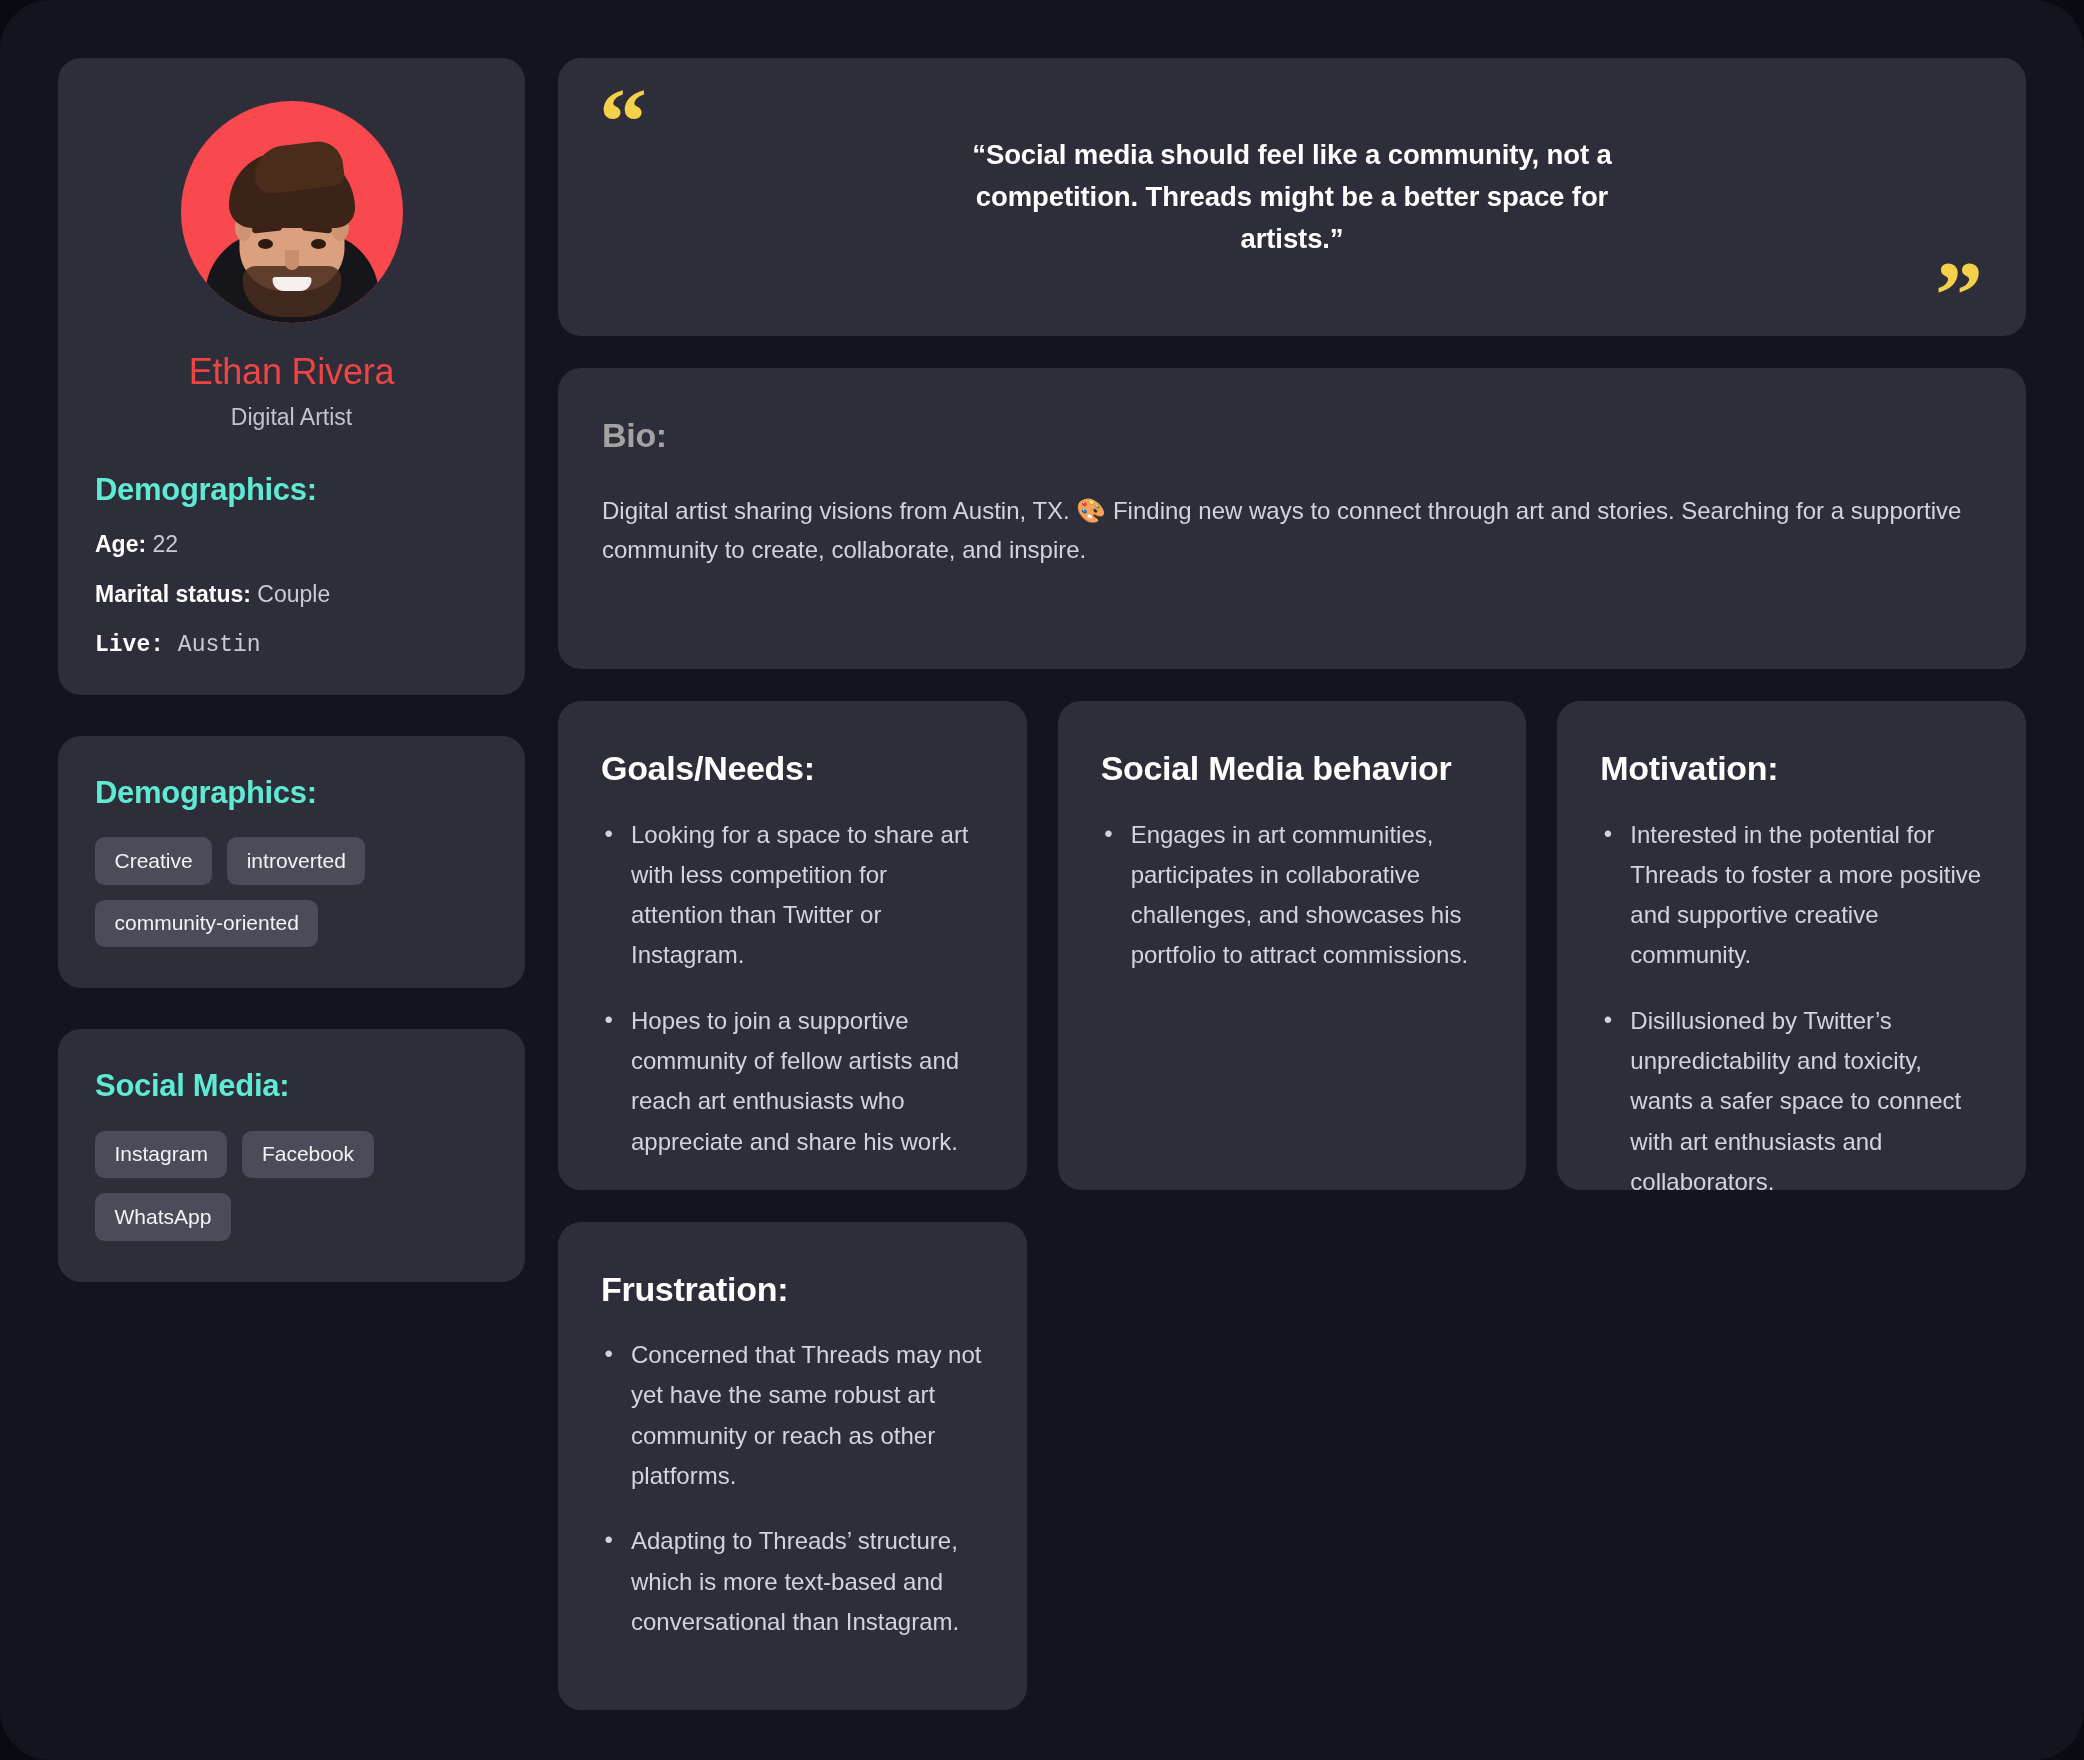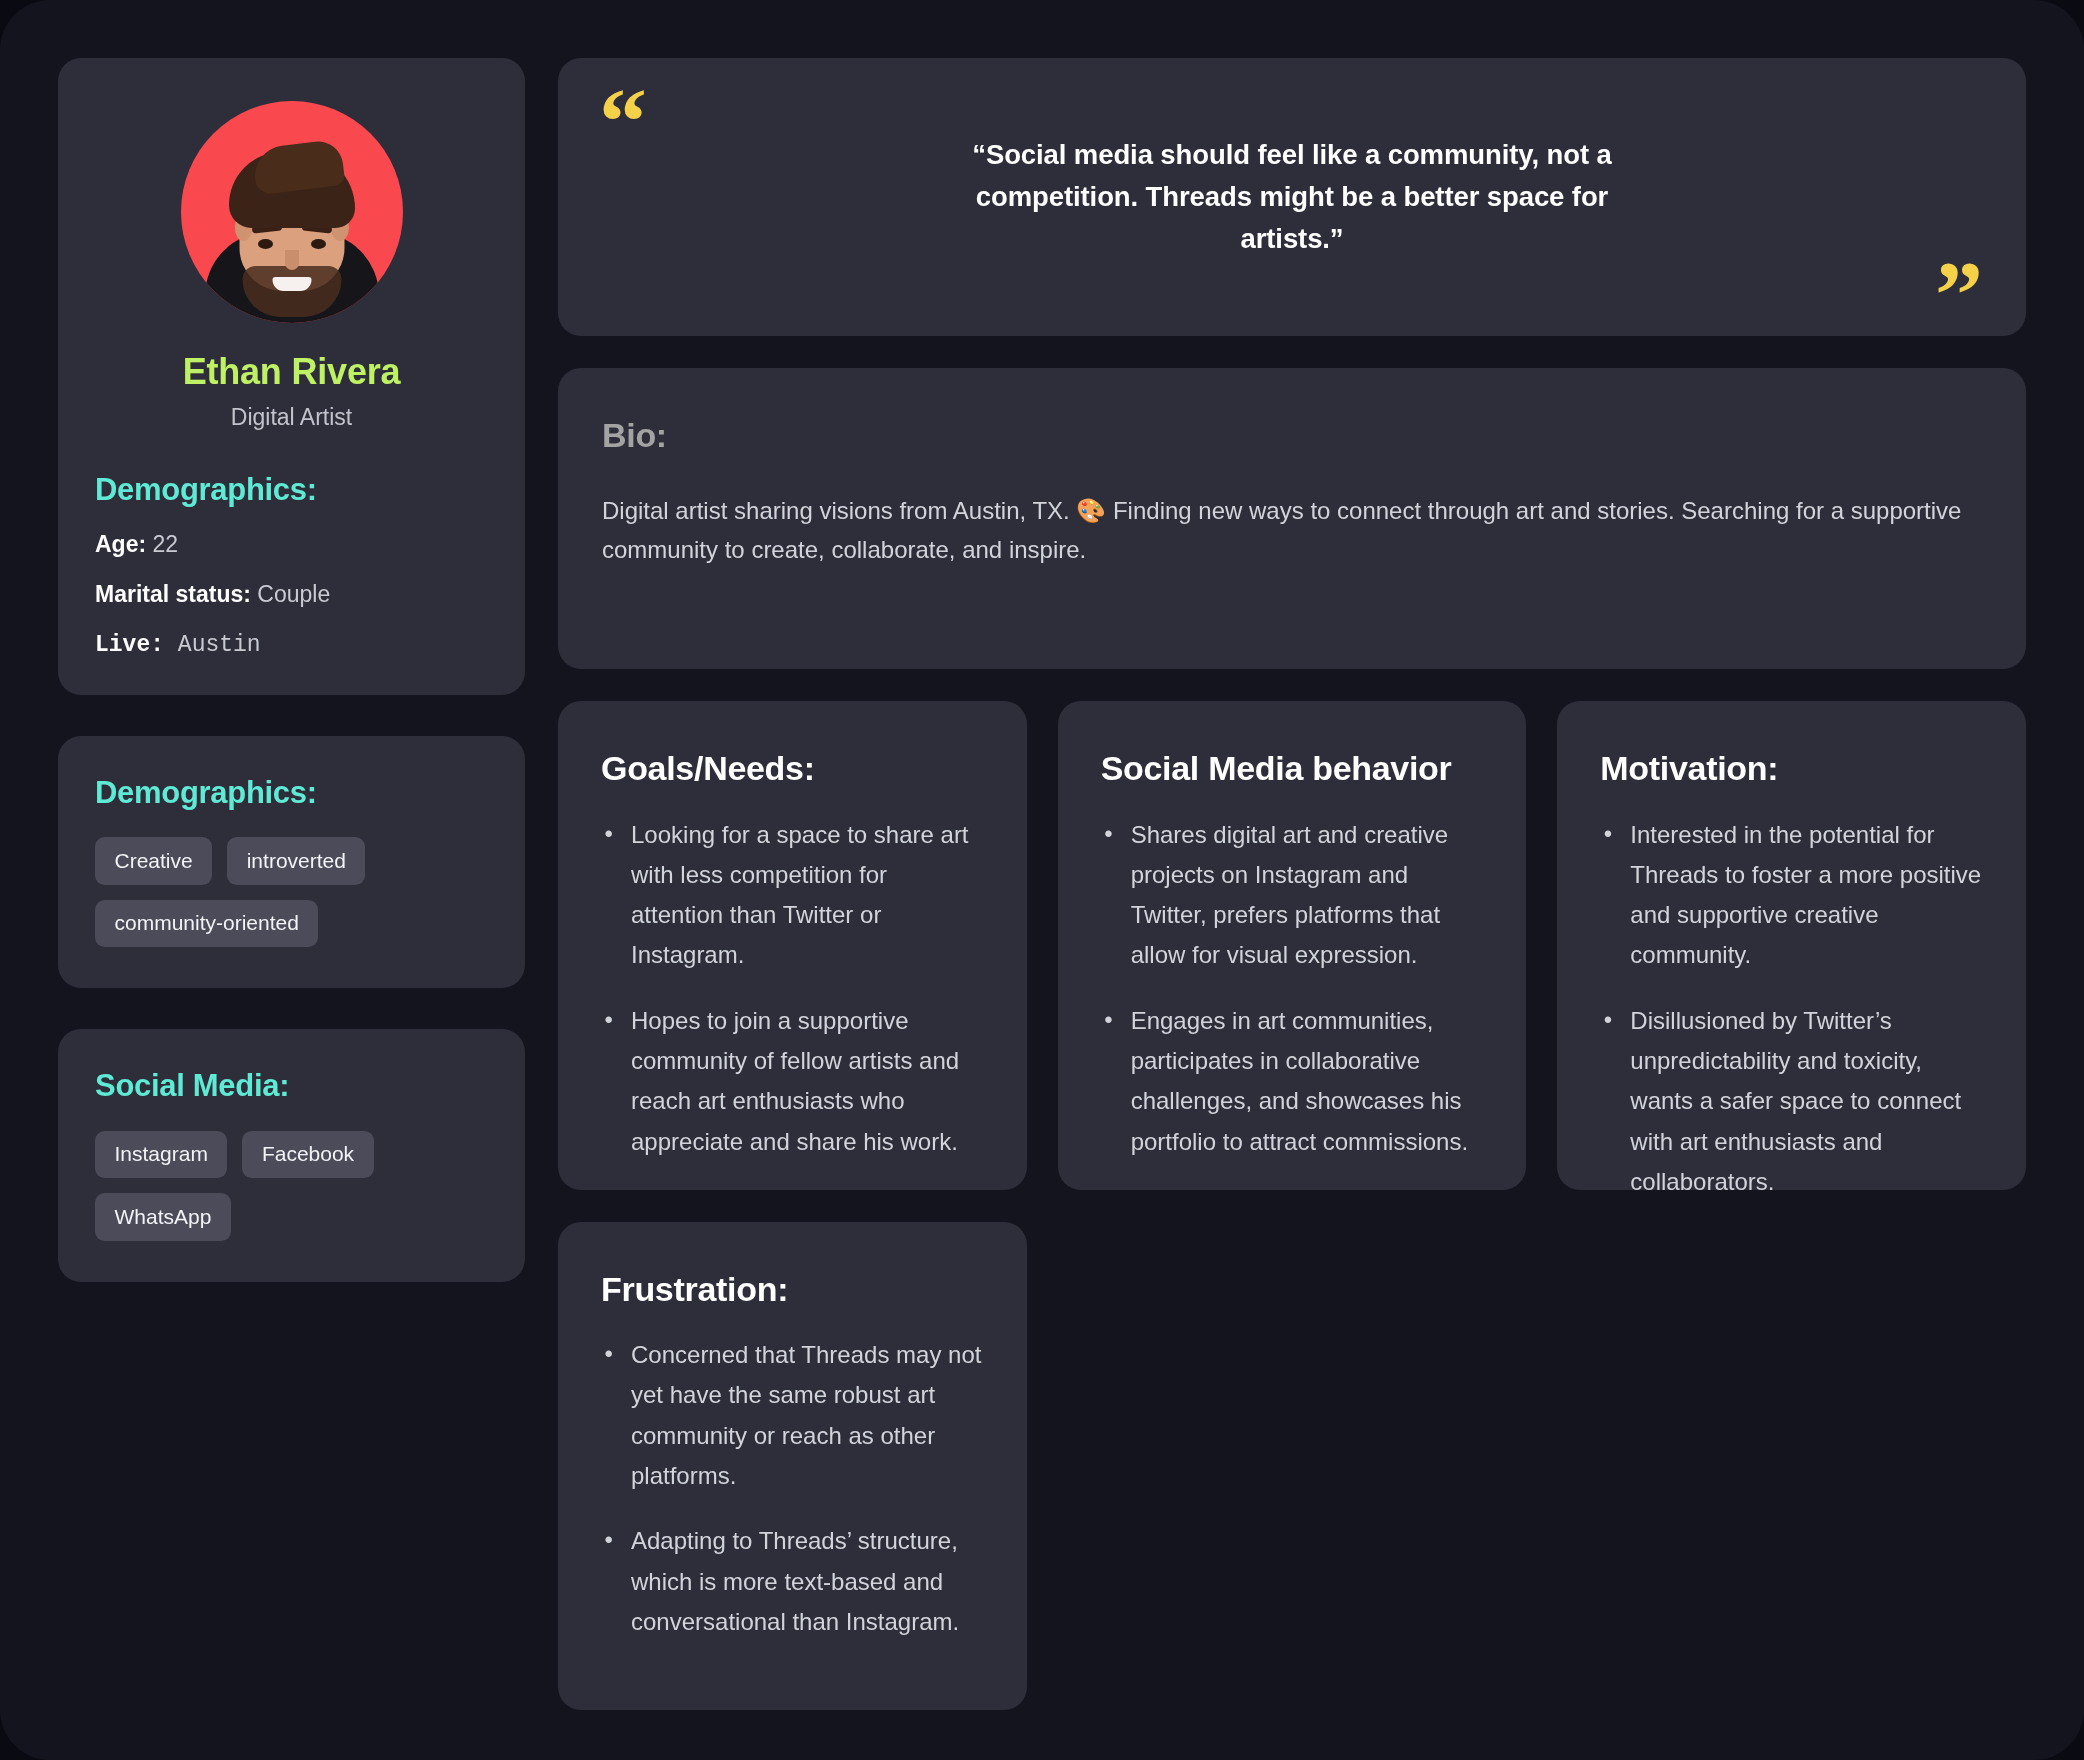--- a/index.html
+++ b/index.html
@@ -51,23 +51,23 @@
     width: 222px;
     height: 222px;
     border-radius: 50%;
     background: #f9494f;
     overflow: hidden;
     position: relative;
   }
 
   .person-name {
     text-align: center;
-    color: #bef264;
+    color: #ef4444;
     font-size: 36px;
-    font-weight: 700;
+    font-weight: 400;
     letter-spacing: -0.2px;
     line-height: 1.15;
   }
 
   .person-role {
     text-align: center;
     color: #c2c4cc;
     font-size: 23px;
     font-weight: 400;
     margin-top: 11.5px;
@@ -326,21 +326,20 @@
         <div class="detail-title">Goals/Needs:</div>
         <ul class="bullets">
           <li>Looking for a space to share art with less competition for attention than Twitter or Instagram.</li>
           <li>Hopes to join a supportive community of fellow artists and reach art enthusiasts who appreciate and share his work.</li>
         </ul>
       </div>
 
       <div class="card detail-card">
         <div class="detail-title">Social Media behavior</div>
         <ul class="bullets">
-          <li>Shares digital art and creative projects on Instagram and Twitter, prefers platforms that allow for visual expression.</li>
           <li>Engages in art communities, participates in collaborative challenges, and showcases his portfolio to attract commissions.</li>
         </ul>
       </div>
 
       <div class="card detail-card">
         <div class="detail-title">Motivation:</div>
         <ul class="bullets">
           <li>Interested in the potential for Threads to foster a more positive and supportive creative community.</li>
           <li>Disillusioned by Twitter’s unpredictability and toxicity, wants a safer space to connect with art enthusiasts and collaborators.</li>
         </ul>

